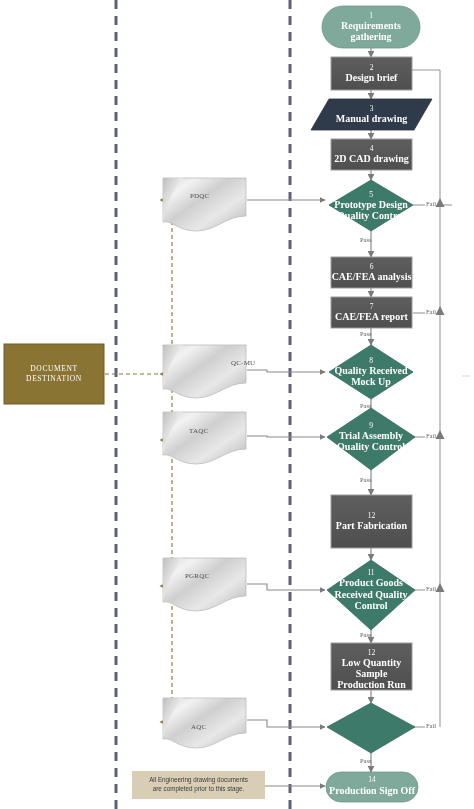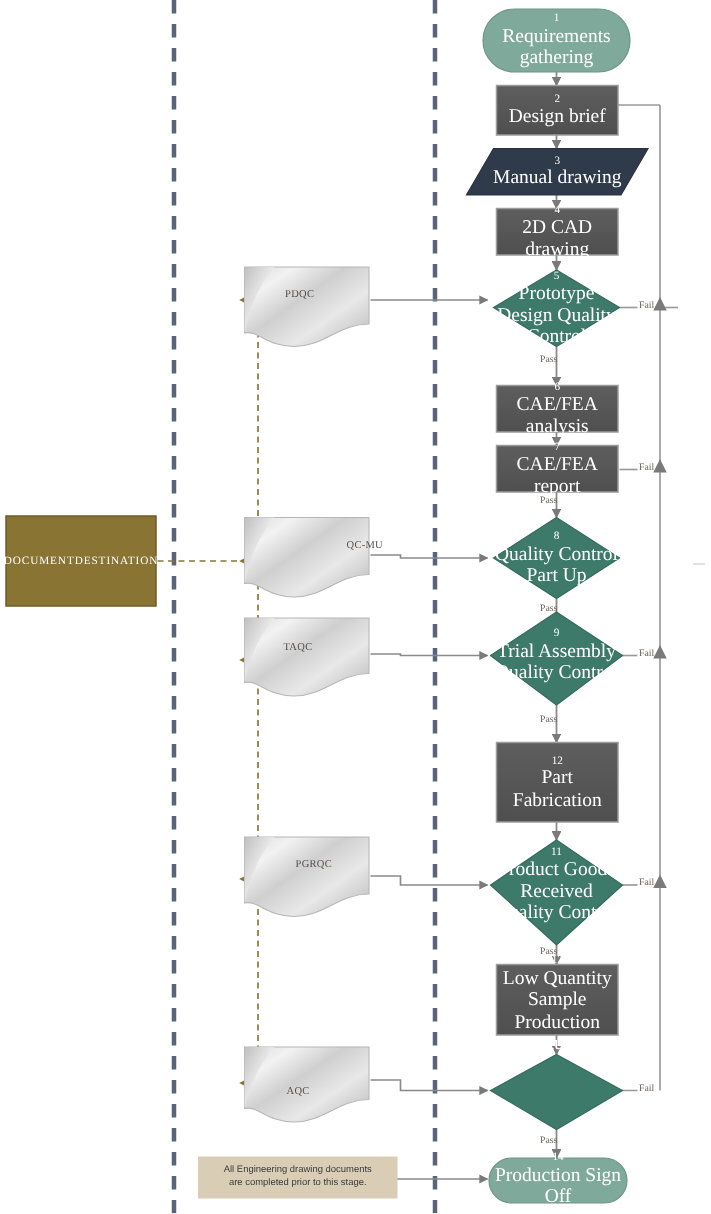--- a/index.html
+++ b/index.html
@@ -31,40 +31,41 @@
     align-items: center;
     justify-content: center;
     text-align: center;
     pointer-events: none;
     line-height: 1.12;
   }
   .node-num {
     font-size: 7.5px;
   }
   .node-txt {
-    font-size: 13px;
+    font-size: 10px;
+    font-weight: bold;
   }
   .white-txt { color: #ffffff; }
   .edge-lbl {
     position: absolute;
     font-size: 6.5px;
     color: #6b6257;
     white-space: nowrap;
   }
   .doc-lbl {
     position: absolute;
     font-size: 7px;
     color: #55504b;
     letter-spacing: .2px;
     white-space: nowrap;
   }
   .dest-lbl {
     position: absolute;
     display: flex;
-    flex-direction: row;
+    flex-direction: column;
     align-items: center;
     justify-content: center;
     text-align: center;
     color: #ffffff;
     font-size: 7.5px;
     letter-spacing: .6px;
     line-height: 1.35;
   }
   .note-lbl {
     position: absolute;
@@ -285,21 +286,21 @@
     <span class="node-txt">CAE/FEA analysis</span>
   </div>
 
   <div class="node-label white-txt" style="left:331px; top:297px; width:81px; height:31px;">
     <span class="node-num">7</span>
     <span class="node-txt">CAE/FEA report</span>
   </div>
 
   <div class="node-label white-txt" style="left:329px; top:352px; width:84px; height:40px;">
     <span class="node-num">8</span>
-    <span class="node-txt">Quality Control Part Up</span>
+    <span class="node-txt">Quality Received Mock Up</span>
   </div>
 
   <div class="node-label white-txt" style="left:327px; top:417px; width:88px; height:40px;">
     <span class="node-num">9</span>
     <span class="node-txt">Trial Assembly Quality Control</span>
   </div>
 
   <div class="node-label white-txt" style="left:331px; top:495px; width:81px; height:53px;">
     <span class="node-num">12</span>
     <span class="node-txt">Part Fabrication</span>
@@ -317,21 +318,21 @@
 
 
   <div class="node-label white-txt" style="left:326px; top:772px; width:92px; height:28px;">
     <span class="node-num">14</span>
     <span class="node-txt">Production Sign Off</span>
   </div>
 
   <div class="doc-lbl" style="left:190px; top:192px;">PDQC</div>
   <div class="doc-lbl" style="left:187px; top:359px;margin-left:44px;">QC-MU</div>
   <div class="doc-lbl" style="left:189px; top:427px;">TAQC</div>
-  <div class="doc-lbl" style="left:185px; top:572px;margin-left:12px;">PGRQC</div>
+  <div class="doc-lbl" style="left:185px; top:572px;">PGRQC</div>
   <div class="doc-lbl" style="left:191px; top:711px;margin-top:12px;">AQC</div>
 
   <div class="dest-lbl" style="left:4px; top:344px; width:100px; height:60px;">
     <span>DOCUMENT</span>
     <span>DESTINATION</span>
   </div>
 
   <div class="edge-lbl" style="left:360px; top:236px;">Pass</div>
   <div class="edge-lbl" style="left:360px; top:330px;">Pass</div>
   <div class="edge-lbl" style="left:360px; top:402px;">Pass</div>

